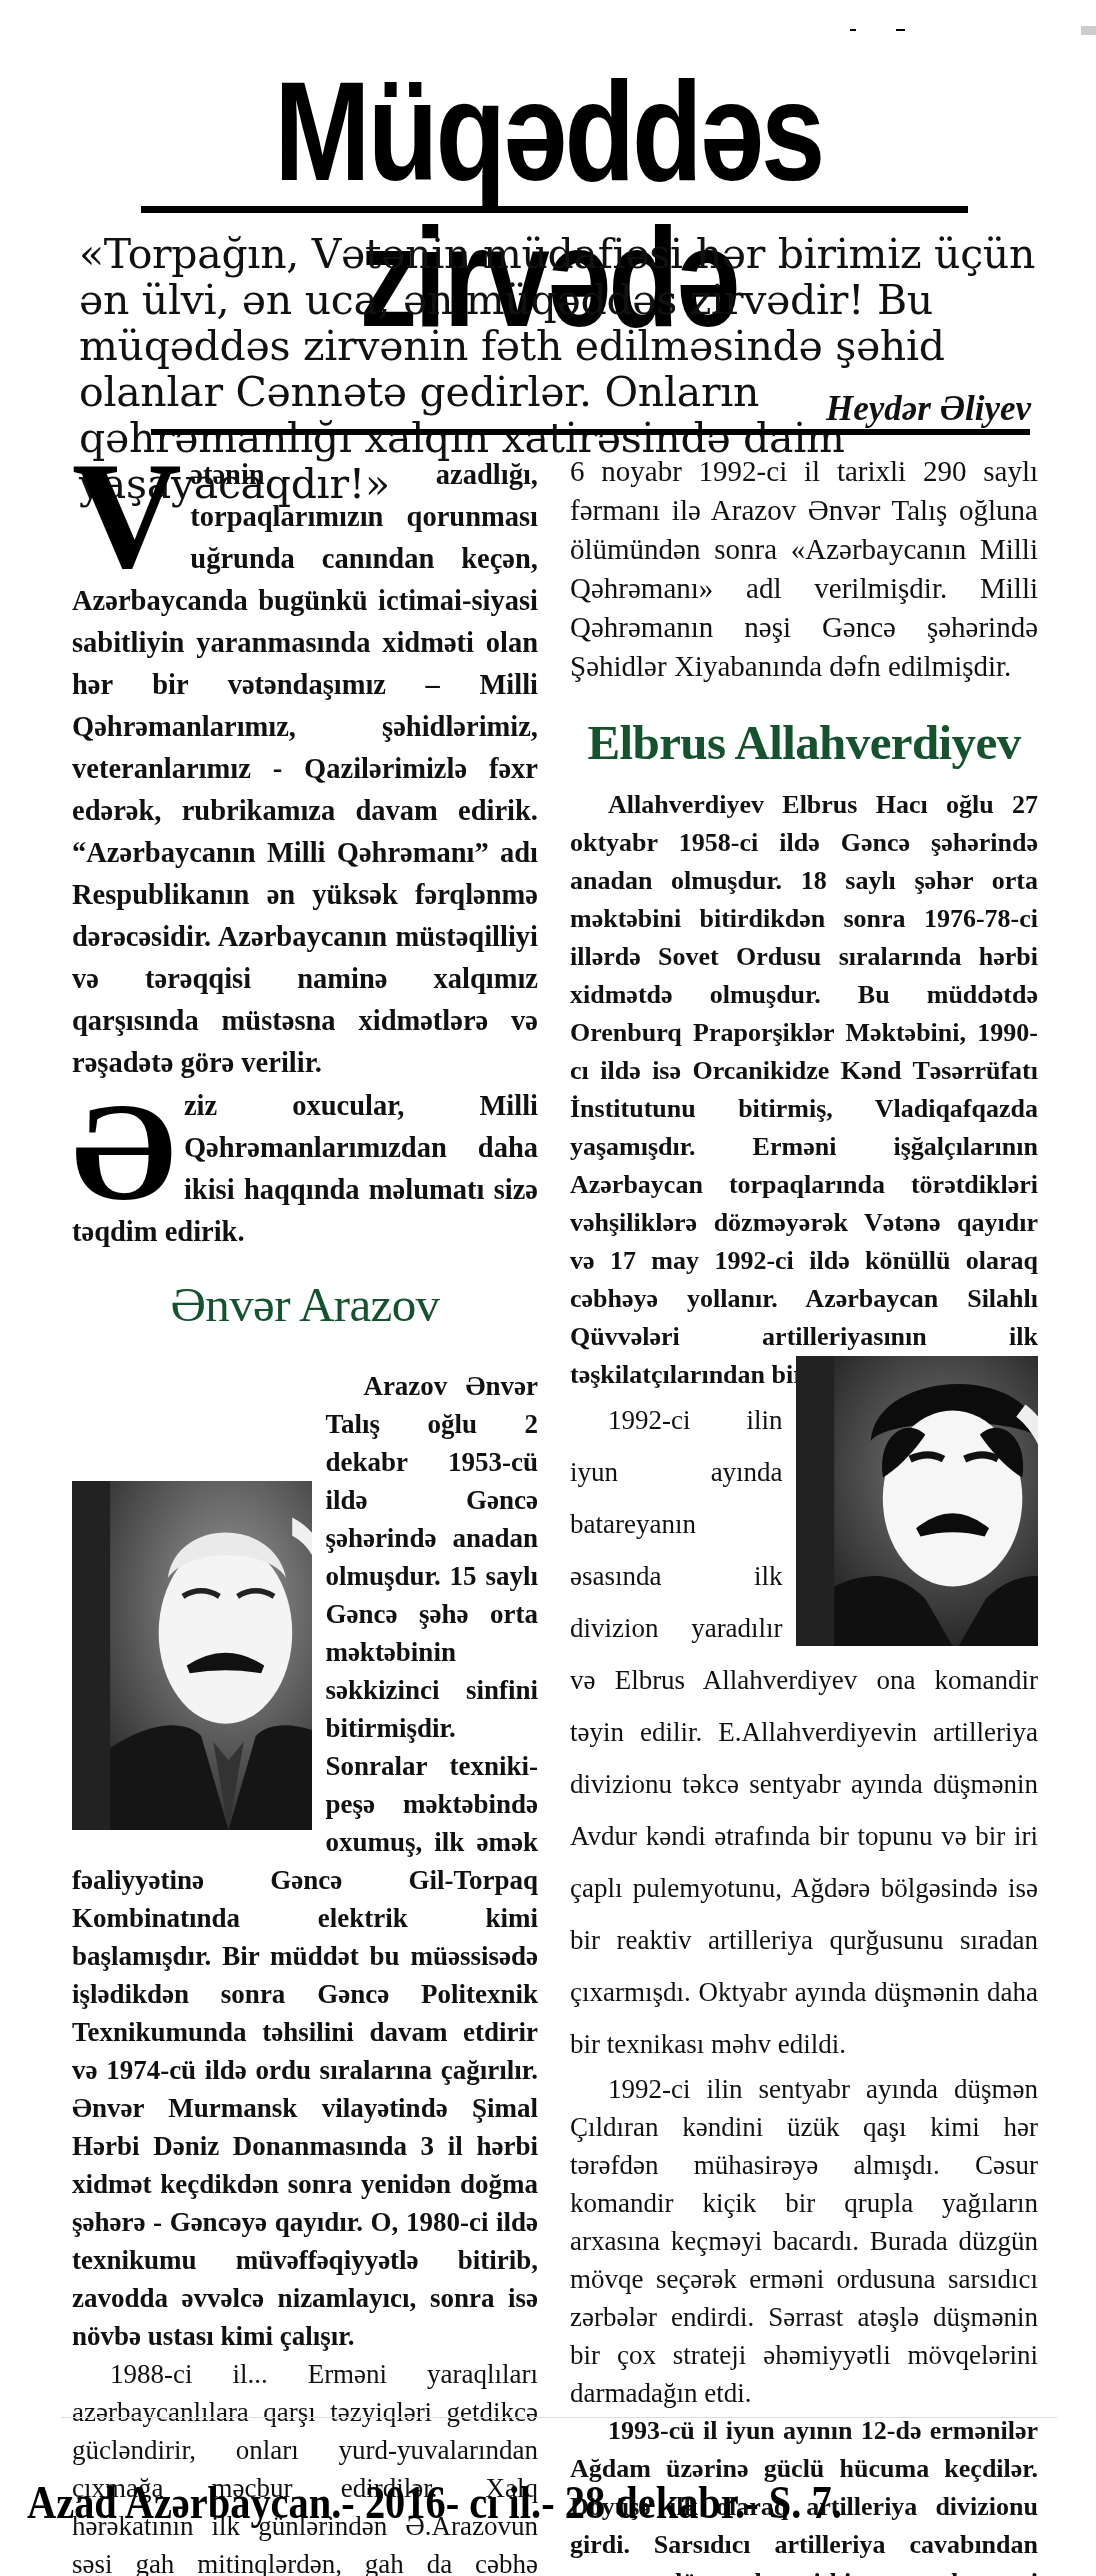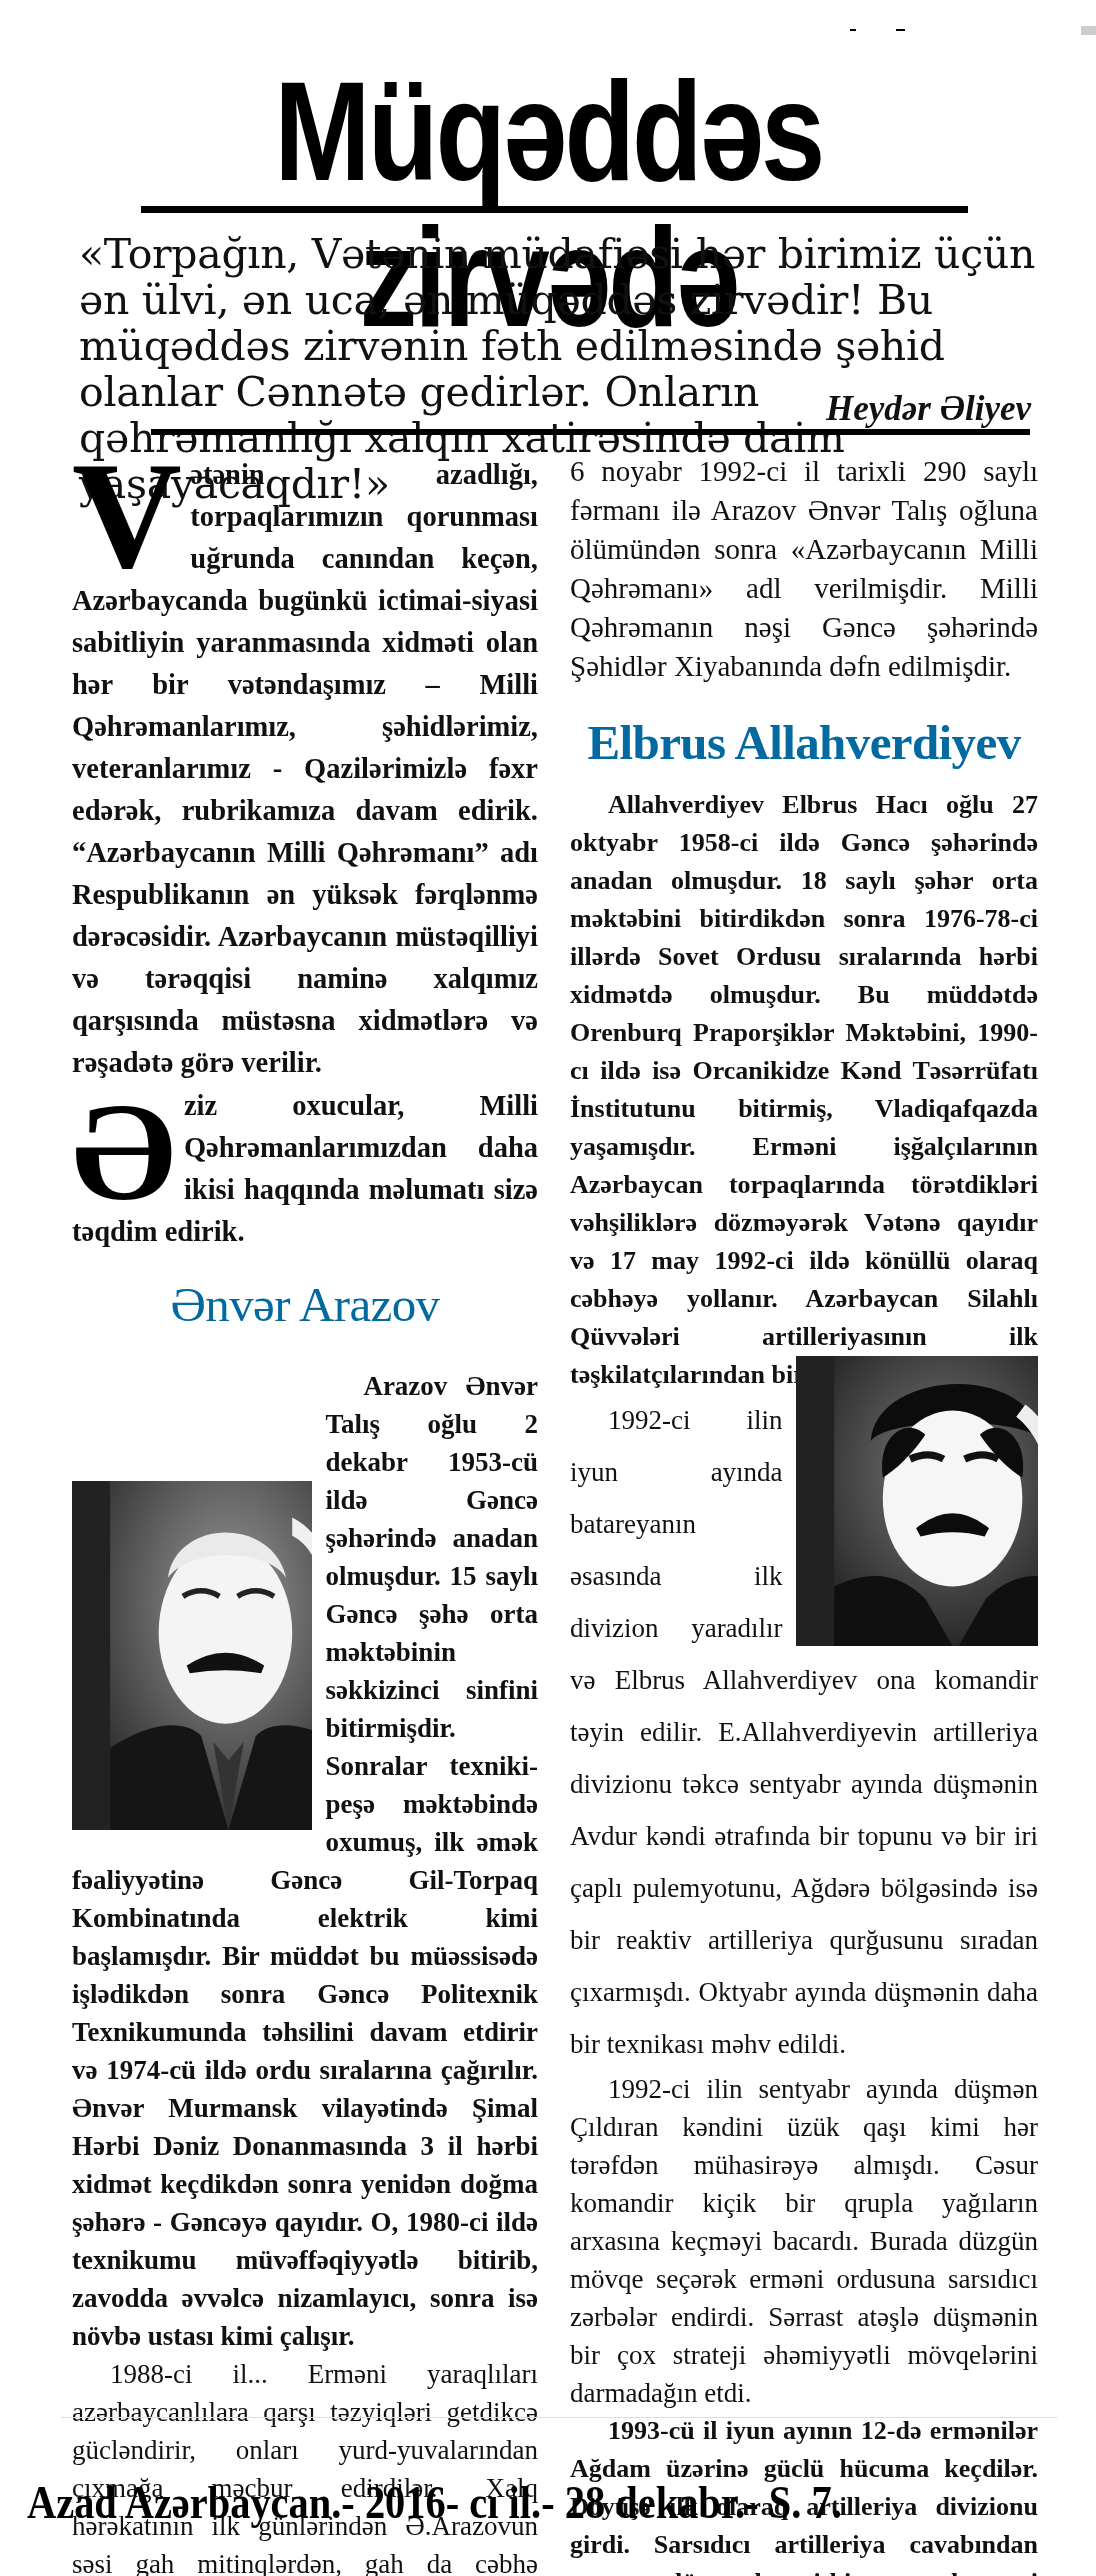--- a/index.html
+++ b/index.html
@@ -30,21 +30,21 @@
   .body-bold { font-weight: 700; font-size: 28.5px; line-height: 42px; text-align: justify; }
   .body-reg { font-weight: 400; font-size: 28px; line-height: 42px; text-align: justify; }
   .para-indent { text-indent: 38px; }
   .dropcap {
     float: left; font-family: "Liberation Serif", serif; font-weight: 700;
     font-size: 152px; line-height: 115px; margin: 4.9px 8.5px 0 0; color: #000;
   }
   .dropcap-schwa { font-size: 140px; line-height: 115px; margin: 8.5px 8.5px 0 0; }
   .heading {
     font-family: "Liberation Serif", serif; font-weight: 700; text-align: center;
-    font-size: 49px; line-height: 55px; color: #0369a1; letter-spacing: -0.6px;
+    font-size: 49px; line-height: 55px; color: #14532d; letter-spacing: -0.6px;
   }
   .heading-reg { font-weight: 400; }
   .photo { float: left; position: relative; overflow: hidden; background: #222; }
   .photo-right { float: right; }
   .footer {
     left: 27px; top: 2475px; font-family: "Liberation Serif", serif; font-weight: 700;
     font-size: 47px; line-height: 55px; color: #000; transform: scaleX(0.86);
     transform-origin: 0 0; white-space: nowrap;
   }
   p { margin: 0; }

